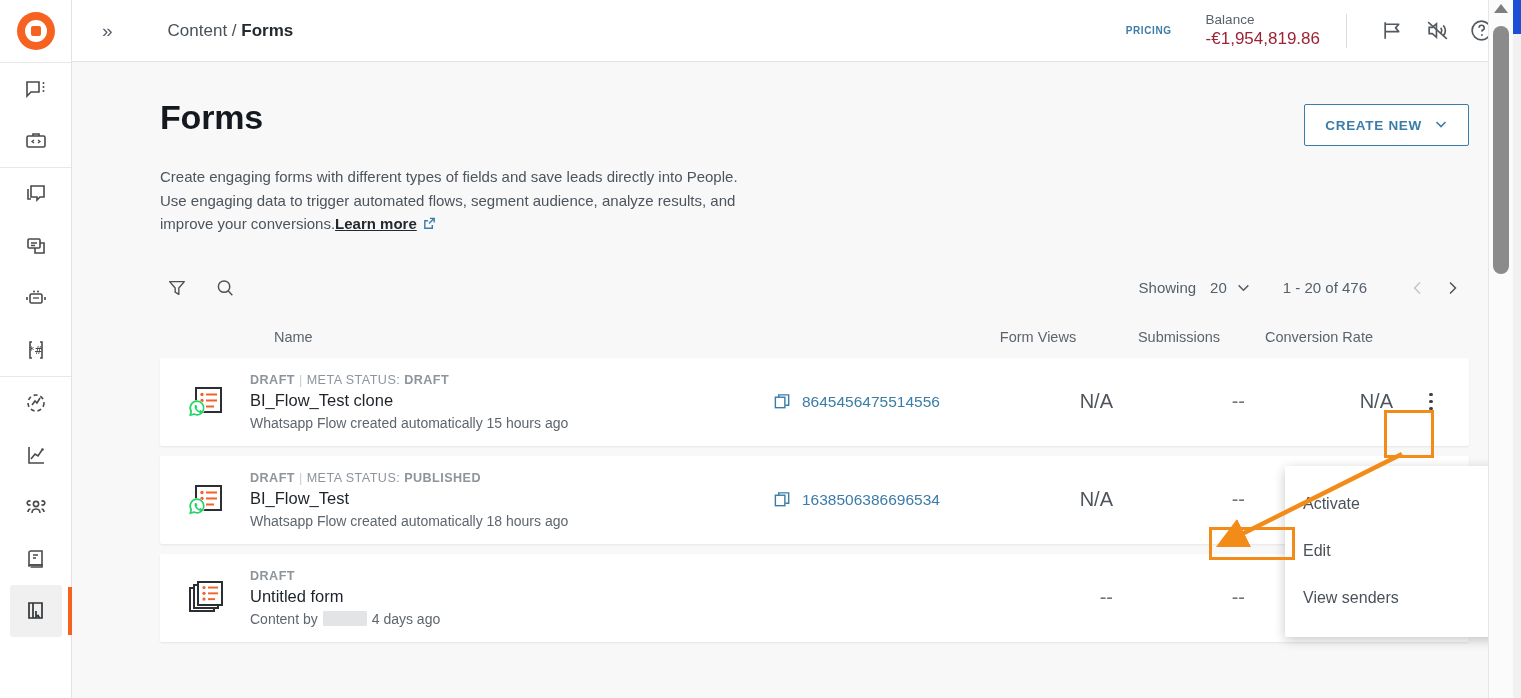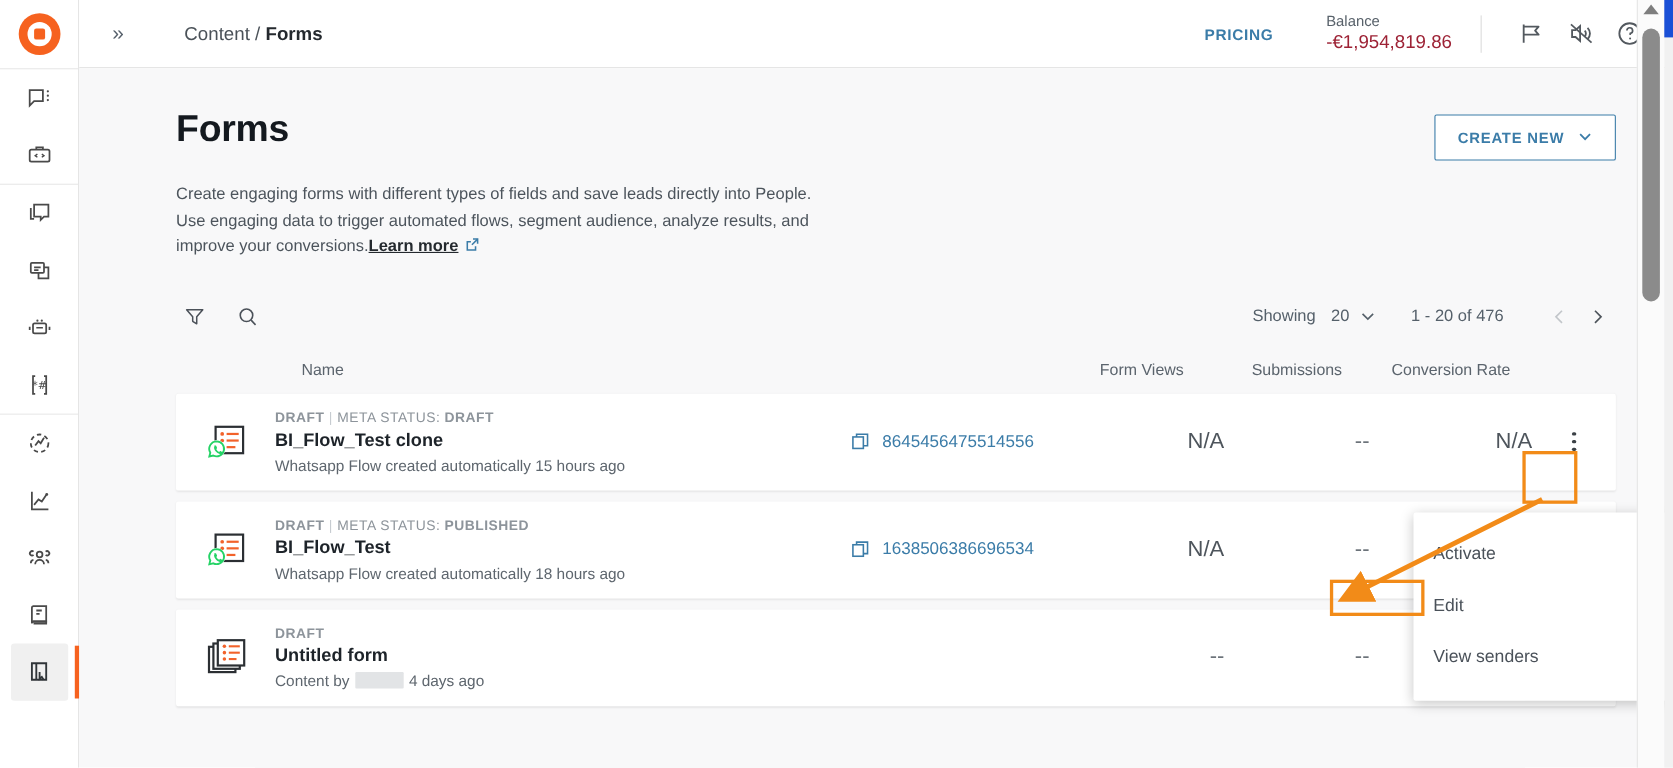--- a/index.html
+++ b/index.html
@@ -50,21 +50,21 @@
   .topbar {
     height: 62px; background: #fff; border-bottom: 1px solid #e3e3e3;
     display: flex; align-items: center; padding: 0 18px 0 24px; flex: 0 0 62px;
   }
   .chev-expand { color: #56606b; font-size: 19px; letter-spacing: -3px; cursor: pointer; padding: 4px 6px; }
   .breadcrumb { margin-left: 52px; font-size: 17px; color: #32373c; }
   .breadcrumb .crumb { color: #4a5158; }
   .breadcrumb .sep { color: #4a5158; }
   .breadcrumb .cur { font-weight: 700; color: #24292e; }
   .topbar-right { margin-left: auto; display: flex; align-items: center; gap: 0; }
-  .pricing { color: #3b7ca8; font-size: 14px; font-weight: 700; letter-spacing: .6px; cursor: pointer; margin-right: 48px; }
+  .pricing { color: #3b7ca8; font-size: 10px; font-weight: 700; letter-spacing: .6px; cursor: pointer; margin-right: 34px; }
   .balance-block { display: flex; flex-direction: column; justify-content: center; margin-right: 26px; }
   .balance-label { font-size: 13.5px; color: #59626b; line-height: 17px; }
   .balance-amount { font-size: 17px; color: #9d2235; line-height: 22px; }
   .vdiv { width: 1px; height: 34px; background: #dcdcdc; margin-right: 24px; }
   .ticon { width: 44px; height: 44px; display: flex; align-items: center; justify-content: center; color: #53595f; cursor: pointer; }
 
   
   .body {
     flex: 1; background: #f4f5f6; overflow: hidden; position: relative;
     padding: 0;
@@ -113,21 +113,21 @@
     background: #fff; border-radius: 2px; margin-bottom: 10px;
     display: flex; align-items: center; min-height: 88px;
     box-shadow: 0 1px 2px rgba(0,0,0,.08);
     padding: 0 0 0 24px;
   }
   .row-ico { width: 66px; display: flex; align-items: center; justify-content: flex-start; }
   .row-main { flex: 1; min-width: 0; padding-right: 10px; }
   .status-line { font-size: 12.6px; letter-spacing: .45px; color: #8d949b; font-weight: 700; }
   .status-line .pipe { color: #c7ccd1; font-weight: 400; margin: 0 4px; }
   .status-line .meta-k { font-weight: 400; }
-  .row-title { font-size: 16.5px; font-weight: 700; color: #1d2329; margin-top: 4px; }
+  .row-title { font-size: 16.5px; font-weight: 400; color: #1d2329; margin-top: 4px; }
   .row-sub { font-size: 14px; color: #5e666e; margin-top: 5px; display: flex; align-items: center; gap: 5px; }
   .redact { display: inline-block; width: 44px; height: 15px; background: #e2e4e6; border-radius: 1px; }
 
   .cell-id { width: 250px; display: flex; align-items: center; gap: 10px; color: #3b7ca8; font-size: 15.5px; }
   .cell-id .copy { color: #3b7ca8; display: flex; cursor: pointer; }
   .cell { text-align: right; font-size: 20px; color: #4e555c; }
   .cell.c1 { width: 90px; }
   .cell.c2 { width: 132px; }
   .cell.c3 { width: 148px; }
   .cell.dash { color: #6c737a; }

